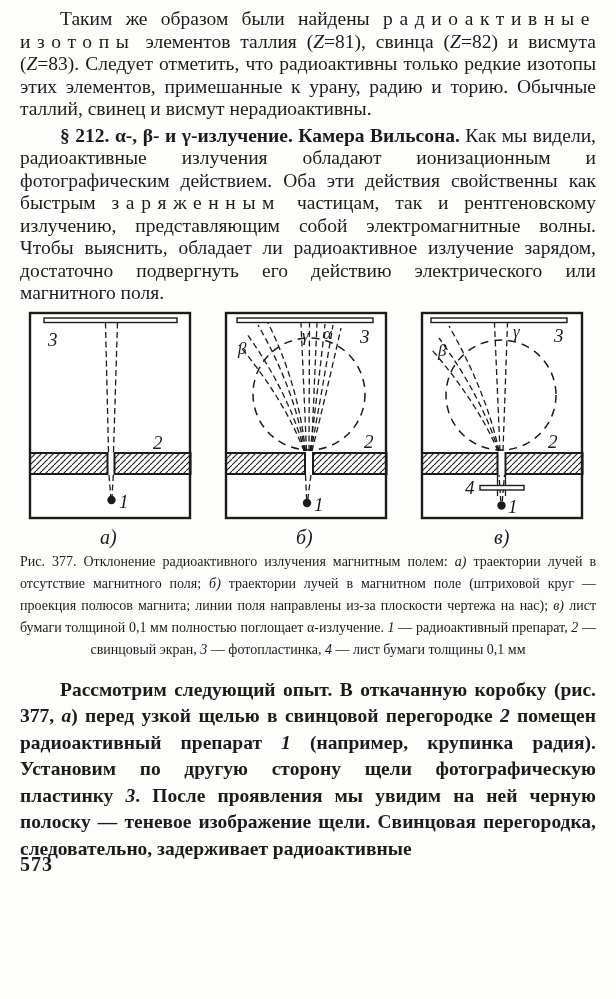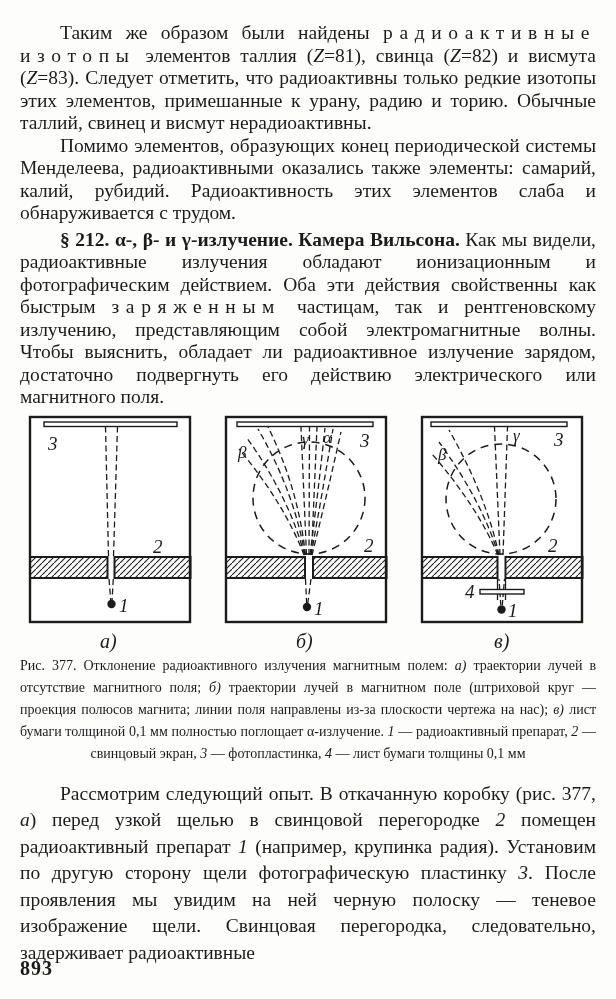--- a/index.html
+++ b/index.html
@@ -1,56 +1,55 @@
 <!DOCTYPE html>
 <html><head>
 <meta charset="utf-8">
 <style>
   html,body{margin:0;padding:0;}
   body{
     width:616px;height:999px;overflow:hidden;
     background:#fdfdfc;color:#1b1b1b;
     font-family:"Liberation Serif","DejaVu Serif",serif;
   }
-  .page{padding:22px 20px 0 20px;}
+  .page{padding:8px 20px 0 20px;}
   p.para{
     margin:0;font-size:19.5px;line-height:22.5px;
     text-align:justify;text-indent:40px;
   }
   p.sec{margin-top:4px;}
   .b{font-weight:bold;}
   .it{font-style:italic;}
   .sp{letter-spacing:0.34em;}
   .figure{
     margin-top:4px;height:240px;
     display:flex;justify-content:space-between;
     padding:0 8px 0 4px;
   }
   p.caption{
     margin:2px 0 0 0;font-size:14px;line-height:22px;
     text-align:justify;text-align-last:center;text-indent:0;
   }
-  p.p4{margin-top:16px;line-height:26.5px;}
+  p.p4{margin-top:16px;line-height:26.5px;font-weight:bold;}
   .pagenum{
     margin-top:-9px;font-weight:bold;font-size:20px;letter-spacing:1px;
   }
   svg.diagram{display:block;}
   svg text{font-family:"Liberation Serif","DejaVu Serif",serif;fill:#1b1b1b;}
   text.lbl{font-size:19px;font-style:italic;}
   text.glbl{font-size:17px;font-style:italic;}
   text.sub{font-size:20px;font-style:italic;}
 </style>
 </head>
 <body>
 
 <div class="page">
 
   <p class="para"><span>Таким же образом были найдены </span><span class="sp">радиоактивные изотопы</span><span> элементов таллия (</span><span class="it">Z</span><span>=81), свинца (</span><span class="it">Z</span><span>=82) и висмута (</span><span class="it">Z</span><span>=83). Следует отметить, что радиоактивны только редкие изотопы этих элементов, примешанные к урану, радию и торию. Обычные таллий, свинец и висмут нерадиоактивны.</span></p>
 
-  <p class="para"><span>Помимо элементов, образующих конец периодической системы Менделеева, радиоактивными оказались также элементы: самарий, калий, рубидий. Радиоактивность этих элементов слаба и обнаруживается с трудом.</span></p>
 
   <p class="para sec"><span class="b">§ 212. α-, β- и γ-излучение. Камера Вильсона. </span><span>Как мы видели, радиоактивные излучения обладают ионизационным и фотографическим действием. Оба эти действия свойственны как быстрым </span><span class="sp">заряженным</span><span> частицам, так и рентгеновскому излучению, представляющим собой электромагнитные волны. Чтобы выяснить, обладает ли радиоактивное излучение зарядом, достаточно подвергнуть его действию электрического или магнитного поля.</span></p>
 
   <div class="figure">
 
     <svg class="diagram" width="172" height="240" viewBox="0 0 172 240">
       <defs>
         <pattern id="hA" patternUnits="userSpaceOnUse" width="6" height="6">
           <path d="M0,6 L6,0" stroke="#1b1b1b" stroke-width="1.1"></path>
         </pattern>
@@ -156,15 +155,15 @@
       <text class="lbl" x="49" y="185">4</text>
       <text class="lbl" x="92" y="204">1</text>
       <text class="sub" x="78" y="235">в)</text>
     </svg>
   </div>
 
   <p class="caption"><span>Рис. 377. Отклонение радиоактивного излучения магнитным полем: </span><span class="it">а)</span><span> траектории лучей в отсутствие магнитного поля; </span><span class="it">б)</span><span> траектории лучей в магнитном поле (штриховой круг — проекция полюсов магнита; линии поля направлены из-за плоскости чертежа на нас); </span><span class="it">в)</span><span> лист бумаги толщиной 0,1 мм полностью поглощает α-излучение. </span><span class="it">1</span><span> — радиоактивный препарат, </span><span class="it">2</span><span> — свинцовый экран, </span><span class="it">3</span><span> — фотопластинка, </span><span class="it">4</span><span> — лист бумаги толщины 0,1 мм</span></p>
 
   <p class="para p4"><span>Рассмотрим следующий опыт. В откачанную коробку (рис. 377, </span><span class="it">а</span><span>) перед узкой щелью в свинцовой перегородке </span><span class="it">2</span><span> помещен радиоактивный препарат </span><span class="it">1</span><span> (например, крупинка радия). Установим по другую сторону щели фотографическую пластинку </span><span class="it">3</span><span>. После проявления мы увидим на ней черную полоску — теневое изображение щели. Свинцовая перегородка, следовательно, задерживает радиоактивные</span></p>
 
-  <div class="pagenum">893</div>
+  <div class="pagenum">573</div>
 
 </div>
 
 </body></html>

